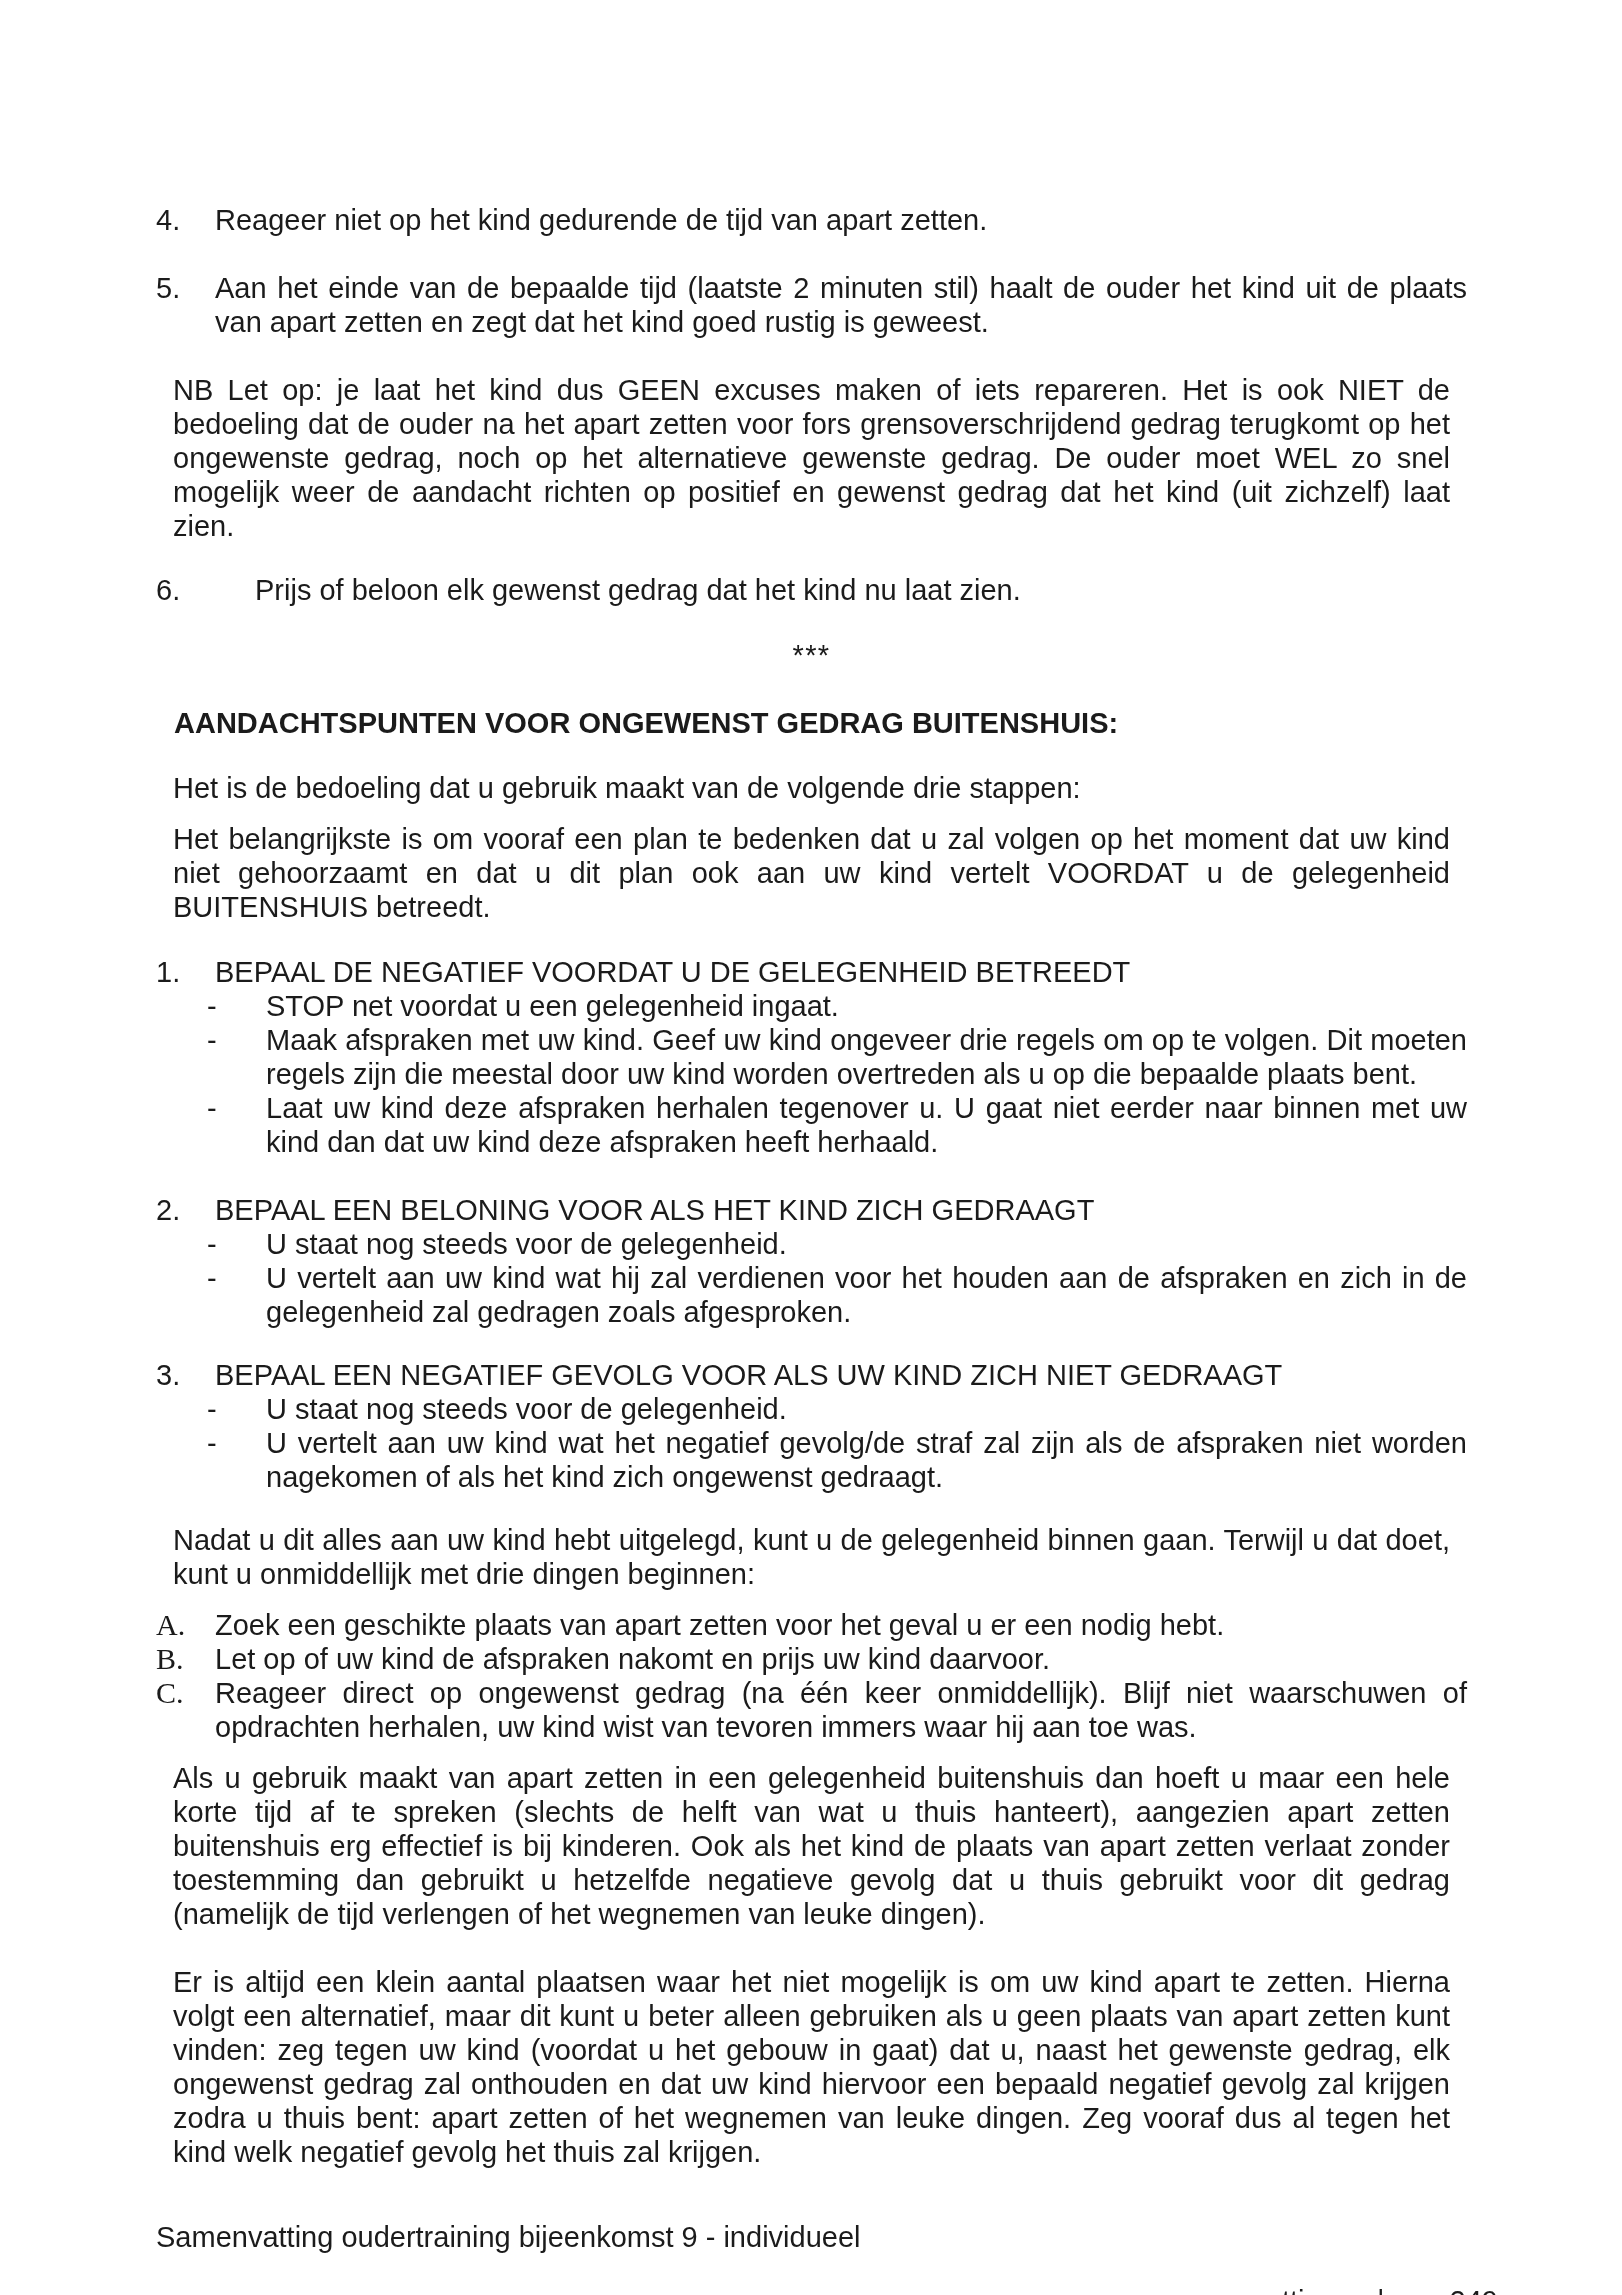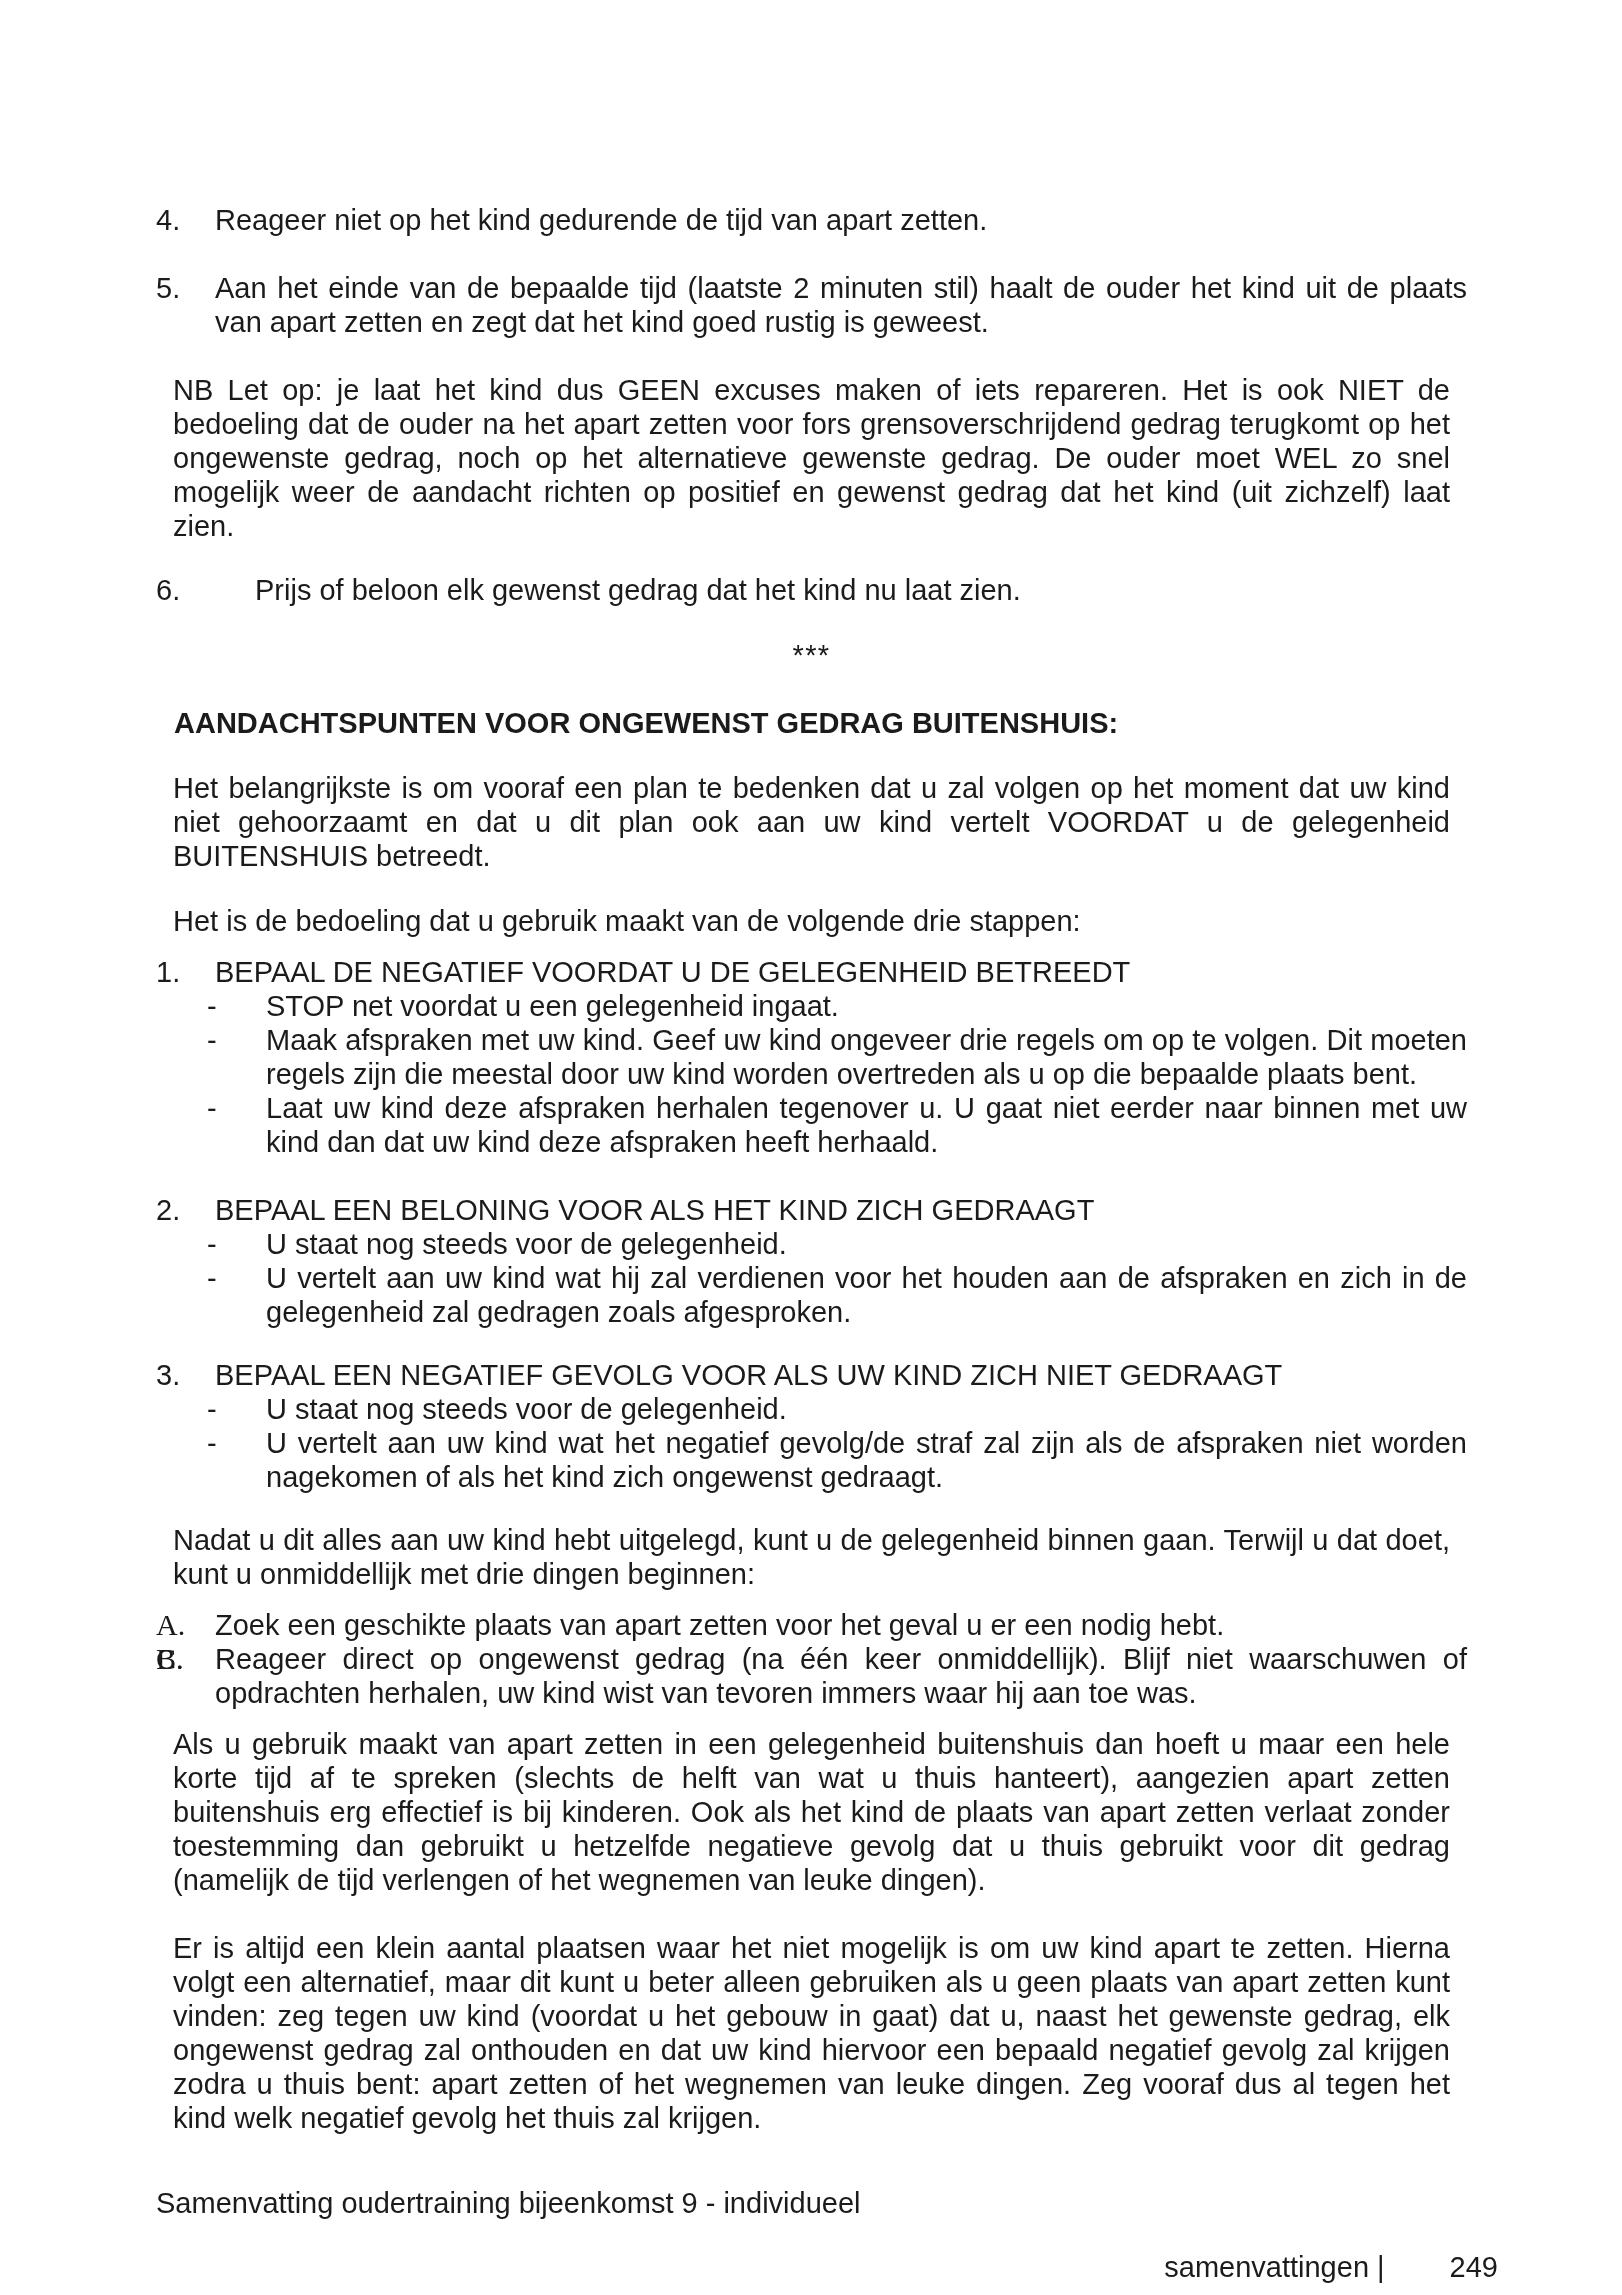--- a/index.html
+++ b/index.html
@@ -119,23 +119,23 @@
 
     <div class="num-item wide-tab mb48">
       <span class="marker">6.</span>
       <span>Prijs of beloon elk gewenst gedrag dat het kind nu laat zien.</span>
     </div>
 
     <p class="stars mb52">***</p>
 
     <p class="heading mb48">AANDACHTSPUNTEN VOOR ONGEWENST GEDRAG BUITENSHUIS:</p>
 
+    <p class="p">Het is de bedoeling dat u gebruik maakt van de volgende drie stappen:</p>
+
     <p class="p mb48">Het belangrijkste is om vooraf een plan te bedenken dat u zal volgen op het moment dat uw kind niet gehoorzaamt en dat u dit plan ook aan uw kind vertelt VOORDAT u de gelegenheid BUITENSHUIS betreedt.</p>
-
-    <p class="p">Het is de bedoeling dat u gebruik maakt van de volgende drie stappen:</p>
 
     <div class="num-item caps-title">
       <span class="marker">1.</span>
       <span>BEPAAL DE NEGATIEF VOORDAT U DE GELEGENHEID BETREEDT</span>
     </div>
     <div class="dash-item">
       <span class="marker">-</span>
       <span>STOP net voordat u een gelegenheid ingaat.</span>
     </div>
     <div class="dash-item">
@@ -174,20 +174,21 @@
     </div>
 
     <p class="p">Nadat u dit alles aan uw kind hebt uitgelegd, kunt u de gelegenheid binnen gaan. Terwijl u dat doet, kunt u onmiddellijk met drie dingen beginnen:</p>
 
     <div class="letter-item">
       <span class="marker">A.</span>
       <span>Zoek een geschikte plaats van apart zetten voor het geval u er een nodig hebt.</span>
     </div>
     <div class="letter-item">
       <span class="marker">B.</span>
+      <span>Let op of uw kind de afspraken nakomt en prijs uw kind daarvoor.</span>
     </div>
     <div class="letter-item mb20">
       <span class="marker">C.</span>
       <span>Reageer direct op ongewenst gedrag (na één keer onmiddellijk). Blijf niet waarschuwen of opdrachten herhalen, uw kind wist van tevoren immers waar hij aan toe was.</span>
     </div>
 
     <p class="p mb52">Als u gebruik maakt van apart zetten in een gelegenheid buitenshuis dan hoeft u maar een hele korte tijd af te spreken (slechts de helft van wat u thuis hanteert), aangezien apart zetten buitenshuis erg effectief is bij kinderen. Ook als het kind de plaats van apart zetten verlaat zonder toestemming dan gebruikt u hetzelfde negatieve gevolg dat u thuis gebruikt voor dit gedrag (namelijk de tijd verlengen of het wegnemen van leuke dingen).</p>
 
     <p class="p mb78">Er is altijd een klein aantal plaatsen waar het niet mogelijk is om uw kind apart te zetten. Hierna volgt een alternatief, maar dit kunt u beter alleen gebruiken als u geen plaats van apart zetten kunt vinden: zeg tegen uw kind (voordat u het gebouw in gaat) dat u, naast het gewenste gedrag, elk ongewenst gedrag zal onthouden en dat uw kind hiervoor een bepaald negatief gevolg zal krijgen zodra u thuis bent: apart zetten of het wegnemen van leuke dingen. Zeg vooraf dus al tegen het kind welk negatief gevolg het thuis zal krijgen.</p>
 

